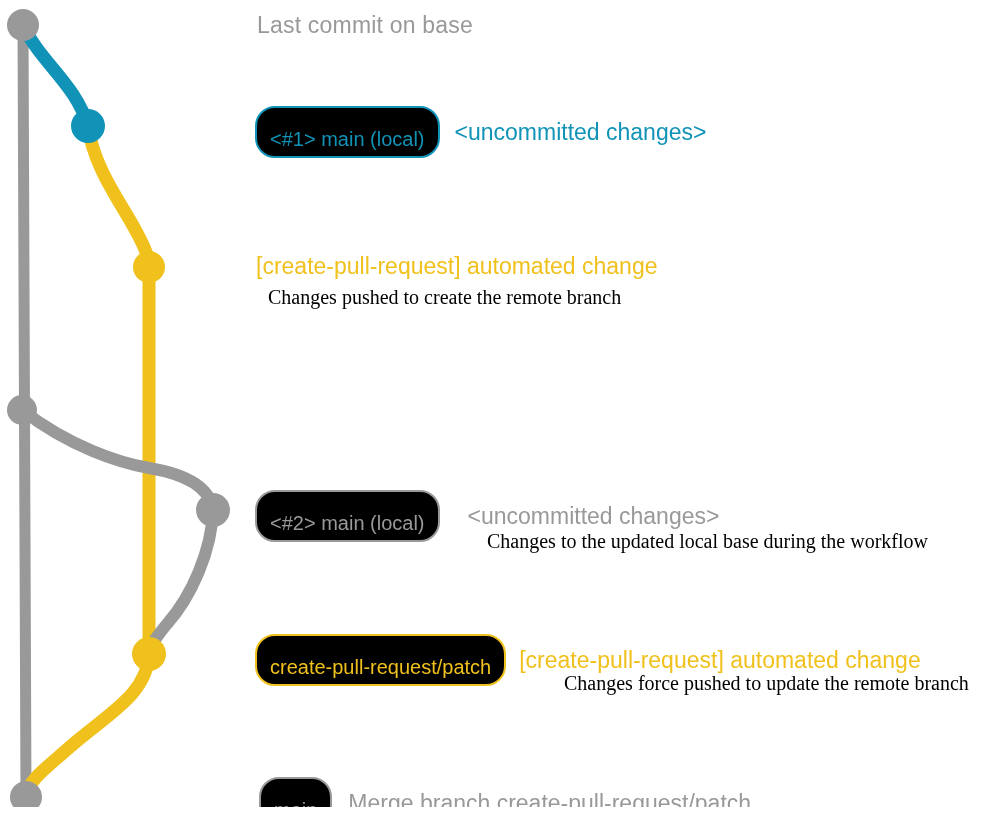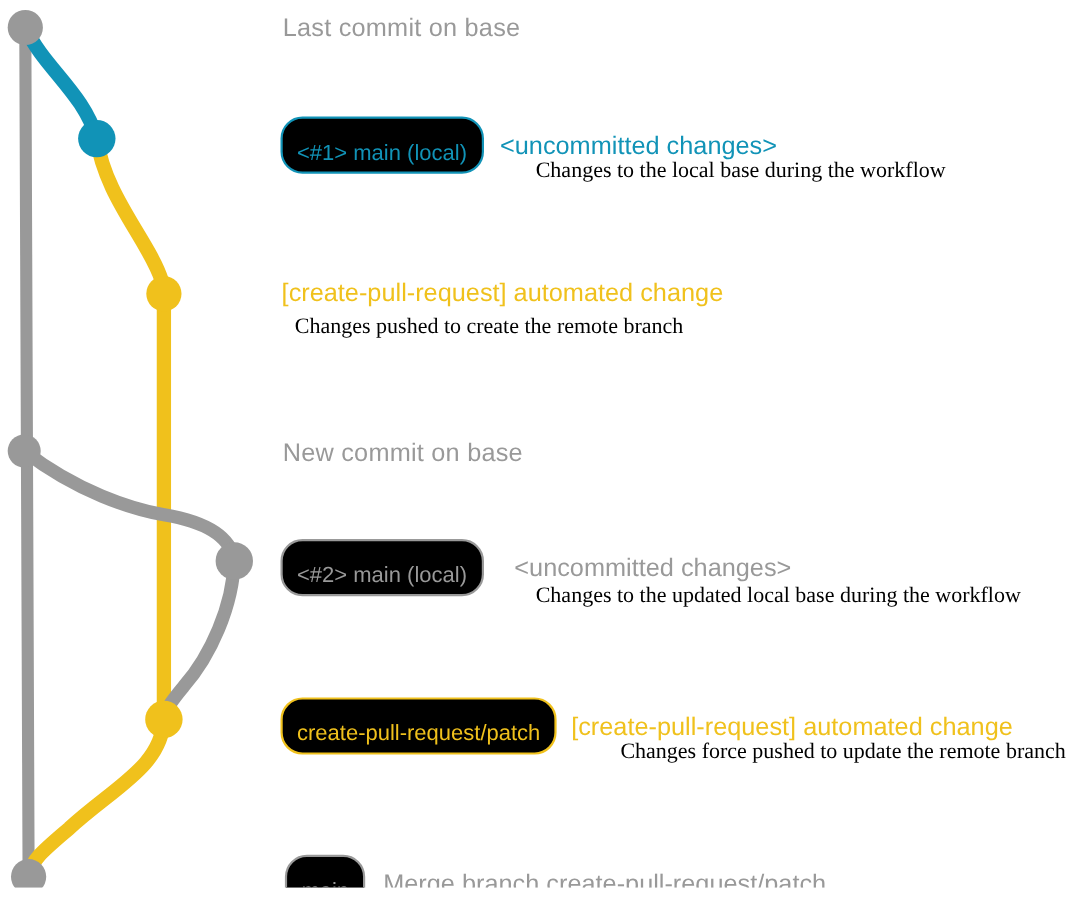--- a/index.html
+++ b/index.html
@@ -80,26 +80,24 @@
     <circle cx="149" cy="654" r="17" class="dot-yellow"></circle>
     <circle cx="26" cy="797" r="16" class="dot-gray"></circle>
   </svg>
 
   <div class="abs row-title" style="left:257px; top:12px;">Last commit on base</div>
 
   <div class="abs badge-row" style="left:255px; top:106px;">
     <span class="badge blue">&lt;#1&gt; main (local)</span>
     <span class="tag-label blue">&lt;uncommitted changes&gt;</span>
   </div>
-  <div class="abs caption" style="left:487px; top:144px;">Changes to the local base during the workflow</div>
 
   <div class="abs tag-label yellow" style="left:256px; top:253px;">[create-pull-request] automated change</div>
   <div class="abs caption" style="left:268px; top:286px;">Changes pushed to create the remote branch</div>
 
-  <div class="abs row-title" style="left:257px; top:398px;">New commit on base</div>
 
   <div class="abs badge-row" style="left:255px; top:490px;gap:28px;">
     <span class="badge gray">&lt;#2&gt; main (local)</span>
     <span class="tag-label gray">&lt;uncommitted changes&gt;</span>
   </div>
   <div class="abs caption" style="left:487px; top:530px;">Changes to the updated local base during the workflow</div>
 
   <div class="abs badge-row" style="left:255px; top:634px; gap:13px;">
     <span class="badge yellow">create-pull-request/patch</span>
     <span class="tag-label yellow">[create-pull-request] automated change</span>

